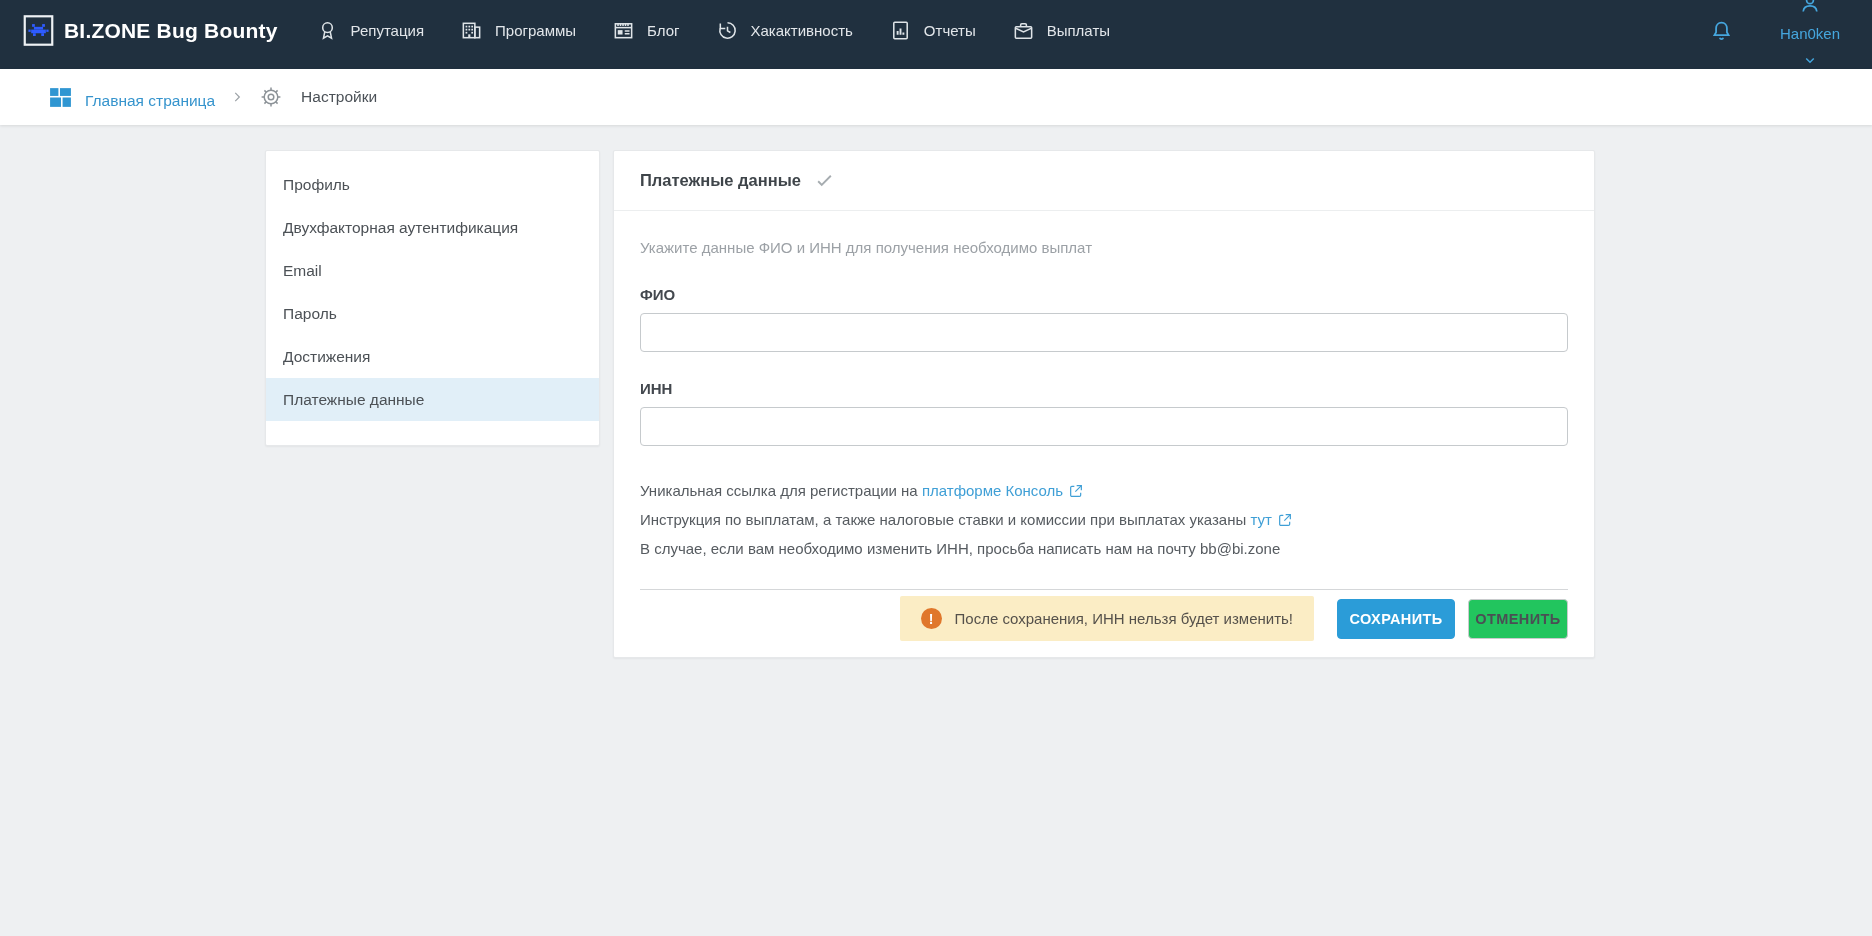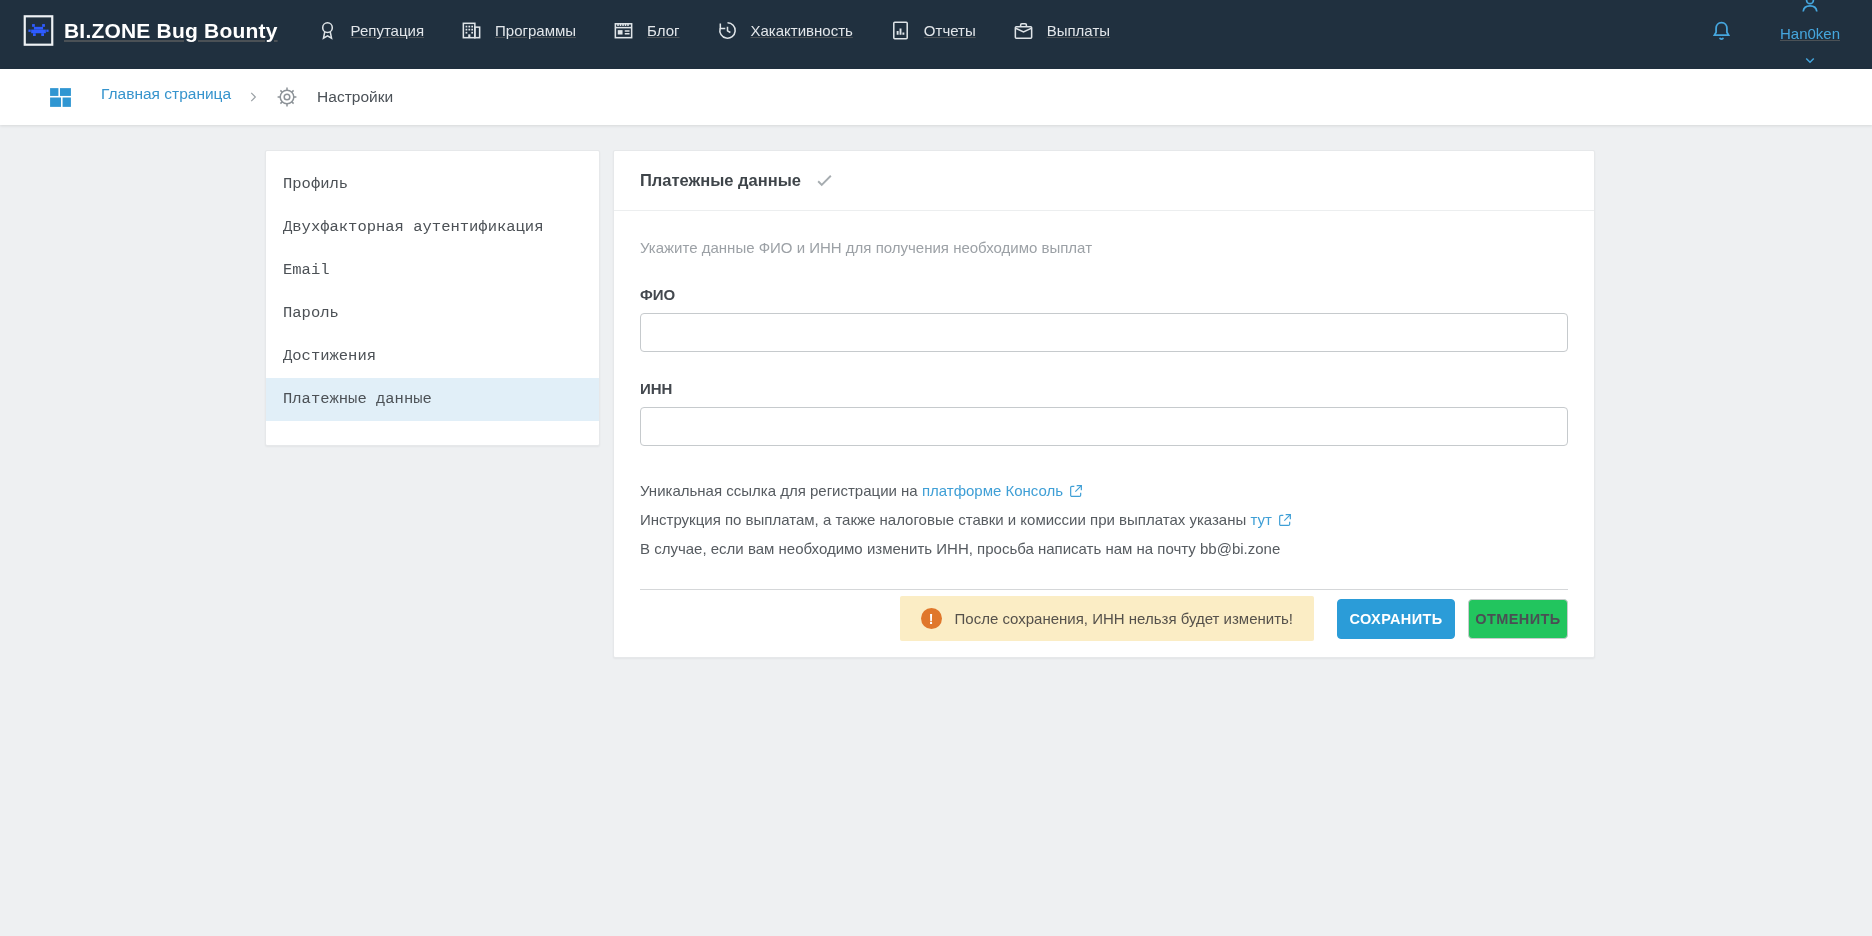--- a/index.html
+++ b/index.html
@@ -12,21 +12,20 @@
     color:#4b5156;
   }
   svg { display:block; }
 
   
   .navbar {
     position:absolute; top:0; left:0; right:0; height:69px;
     background:#20303f;
     display:flex; align-items:center;
     padding:0 32px 8px 22px;
-    text-decoration:underline;
   }
   .logo { display:flex; align-items:center; gap:9px; cursor:pointer; }
   .logo-box { width:33px; height:34px; }
   .brand { color:#ffffff; font-size:21px; font-weight:700; letter-spacing:.2px; white-space:nowrap; }
   .nav-menu { display:flex; align-items:center; margin-left:38px; gap:36px; }
   .nav-item { display:flex; align-items:center; gap:12px; color:#e2e6ea; font-size:15px; cursor:pointer; white-space:nowrap; }
   .nav-item svg { width:23px; height:23px; stroke:#dfe4e8; fill:none; stroke-width:1.6; }
   .nav-item svg .fillpart { fill:#dfe4e8; stroke:none; }
   .nav-right { margin-left:auto; display:flex; align-items:center; gap:46px; }
   .bell-btn { cursor:pointer; }
@@ -36,37 +35,37 @@
   .user-chip .chev svg { width:18px; height:18px; stroke-width:2; }
 
   
   .crumb-bar {
     position:absolute; top:69px; left:0; right:0; height:56px;
     background:#ffffff;
     display:flex; align-items:center;
     padding:0 48px;
     box-shadow:0 1px 3px rgba(0,0,0,.10);
   }
-  .crumb-home { display:flex; align-items:flex-start; gap:28px; color:#3694cd; font-size:15.5px; cursor:pointer; text-decoration:none; }
+  .crumb-home { display:flex; align-items:flex-end; gap:12px; color:#3694cd; font-size:15.5px; cursor:pointer; text-decoration:none; }
   .crumb-home svg { width:25px; height:25px; }
   .crumb-sep { margin:0 15px; color:#9aa0a5; }
   .crumb-sep svg { width:14px; height:14px; stroke:#9aa0a5; fill:none; stroke-width:2; }
   .crumb-current { display:flex; align-items:center; gap:18px; color:#4b5157; font-size:15.5px; }
   .crumb-current svg { width:24px; height:24px; stroke:#8d9398; fill:none; stroke-width:1.5; }
 
   
   .side-card {
     position:absolute; left:265px; top:150px; width:335px; height:296px;
     background:#fff; border:1px solid #e6e8ea; border-radius:2px;
     box-shadow:0 1px 2px rgba(0,0,0,.05);
     padding-top:12px;
   }
   .side-item {
     height:43px; line-height:43px; padding-left:17px;
-    font-size:15.5px; color:#4c5156; cursor:pointer;font-family:Liberation Mono, monospace;
+    font-size:15.5px; color:#4c5156; cursor:pointer;
   }
   .side-item.active { background:#e1eff8; }
 
   
   .main-card {
     position:absolute; left:613px; top:150px; width:982px; height:508px;
     background:#fff; border:1px solid #e6e8ea; border-radius:2px;
     box-shadow:0 1px 2px rgba(0,0,0,.05);
   }
   .panel-header {

